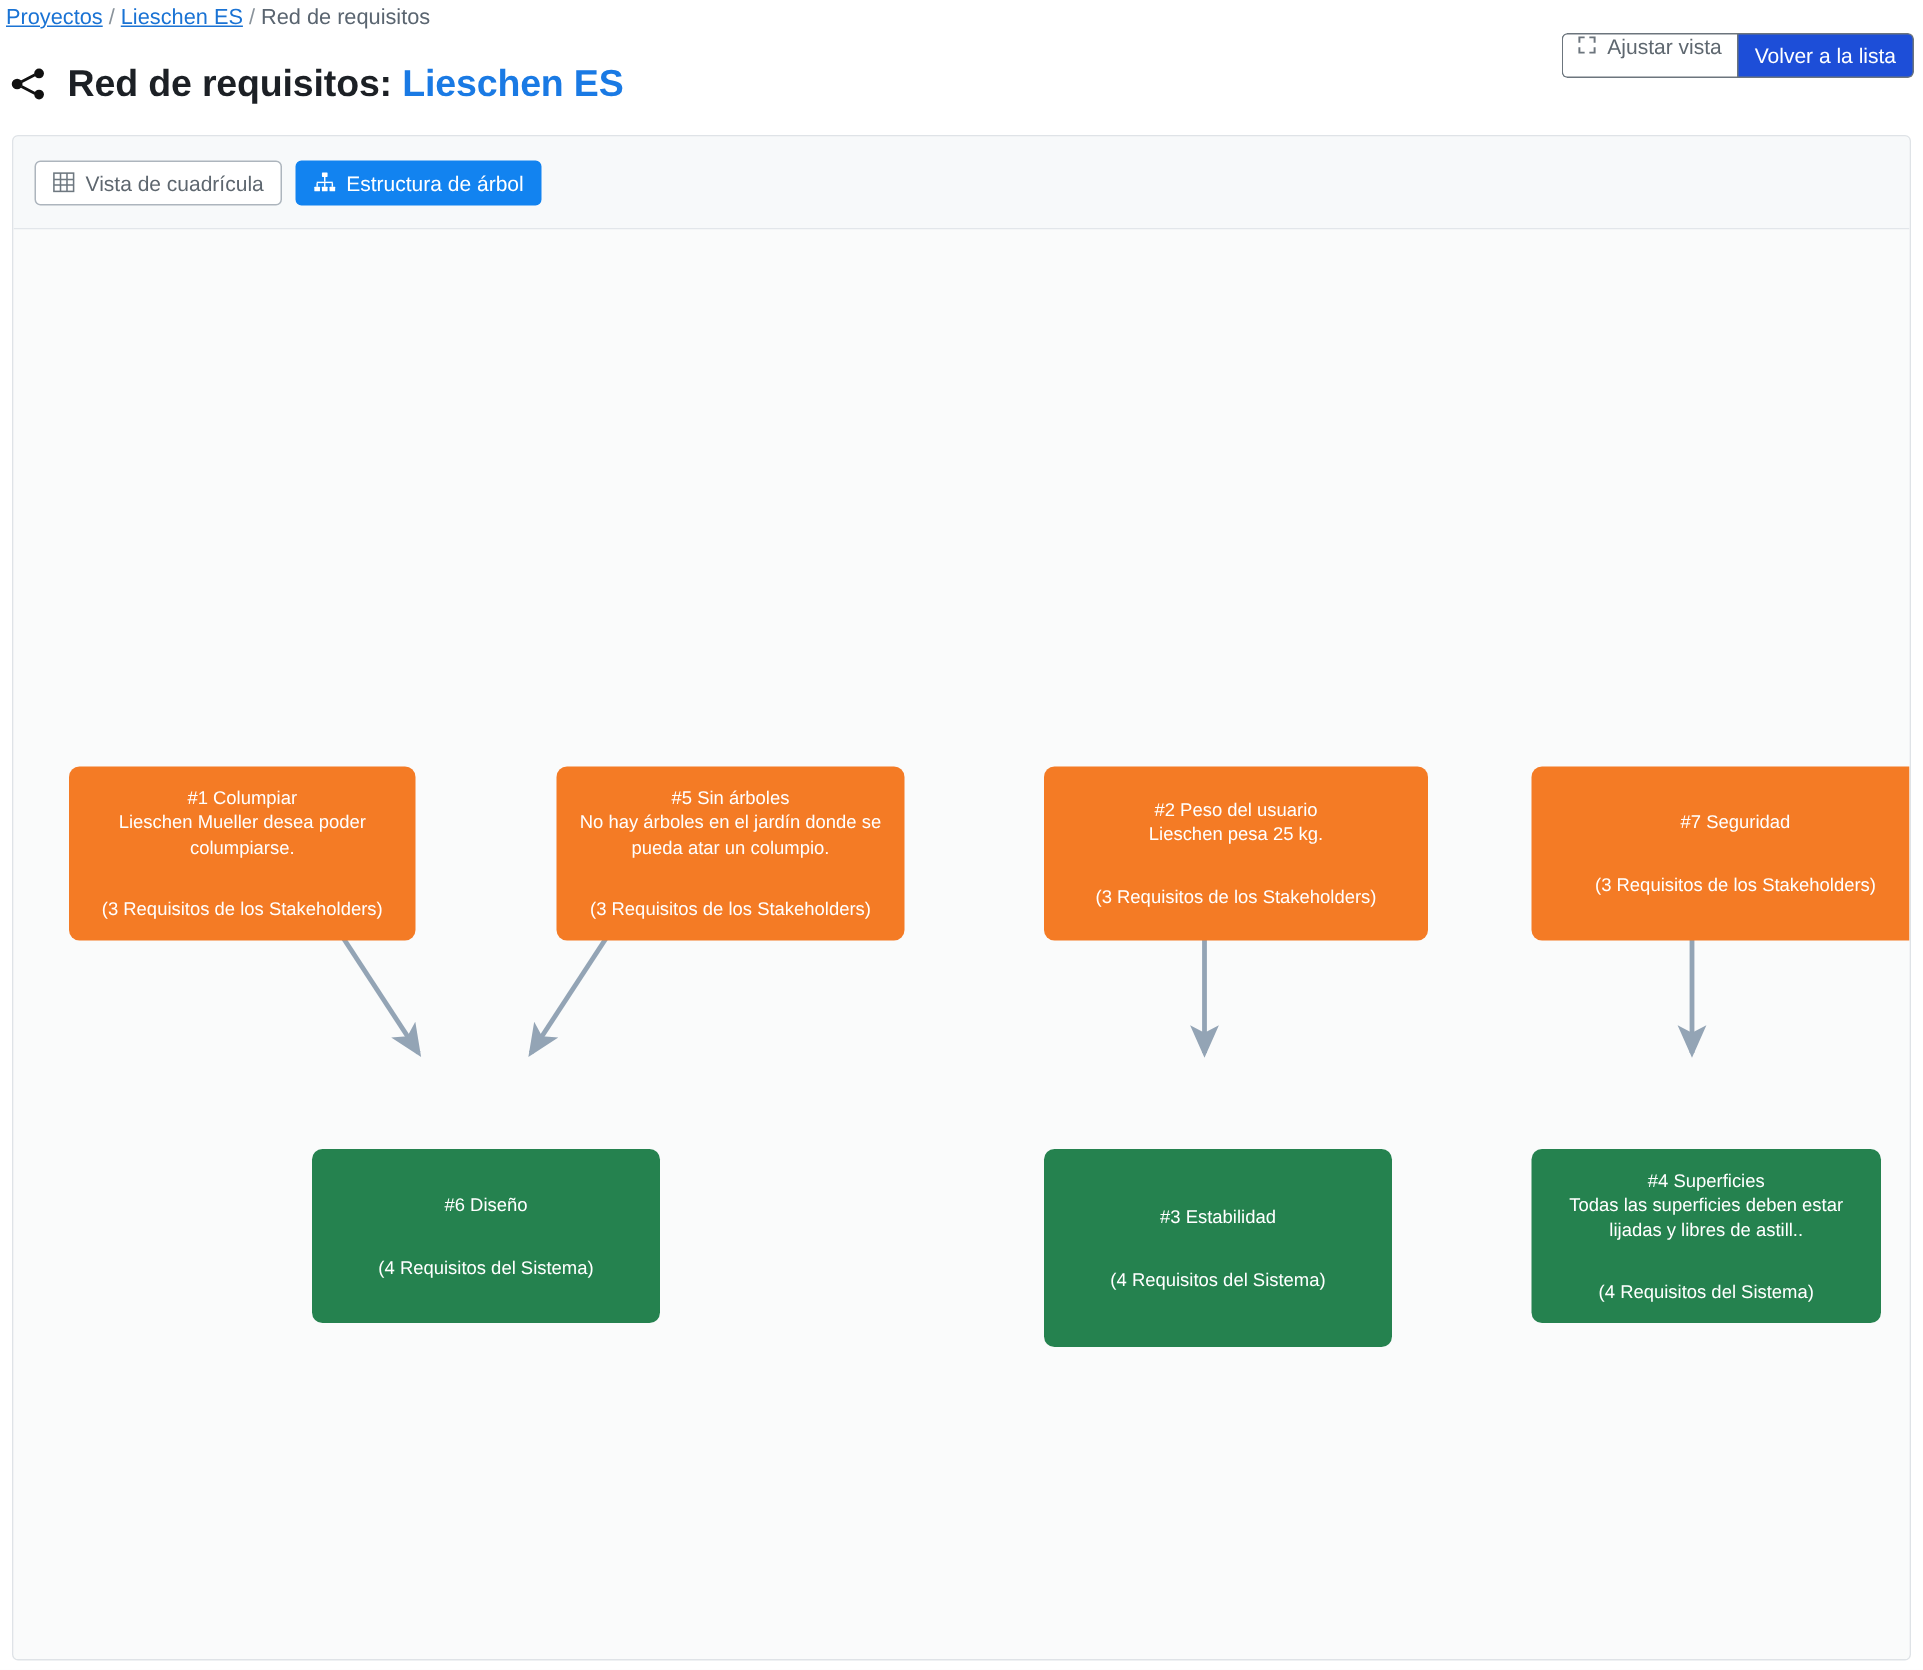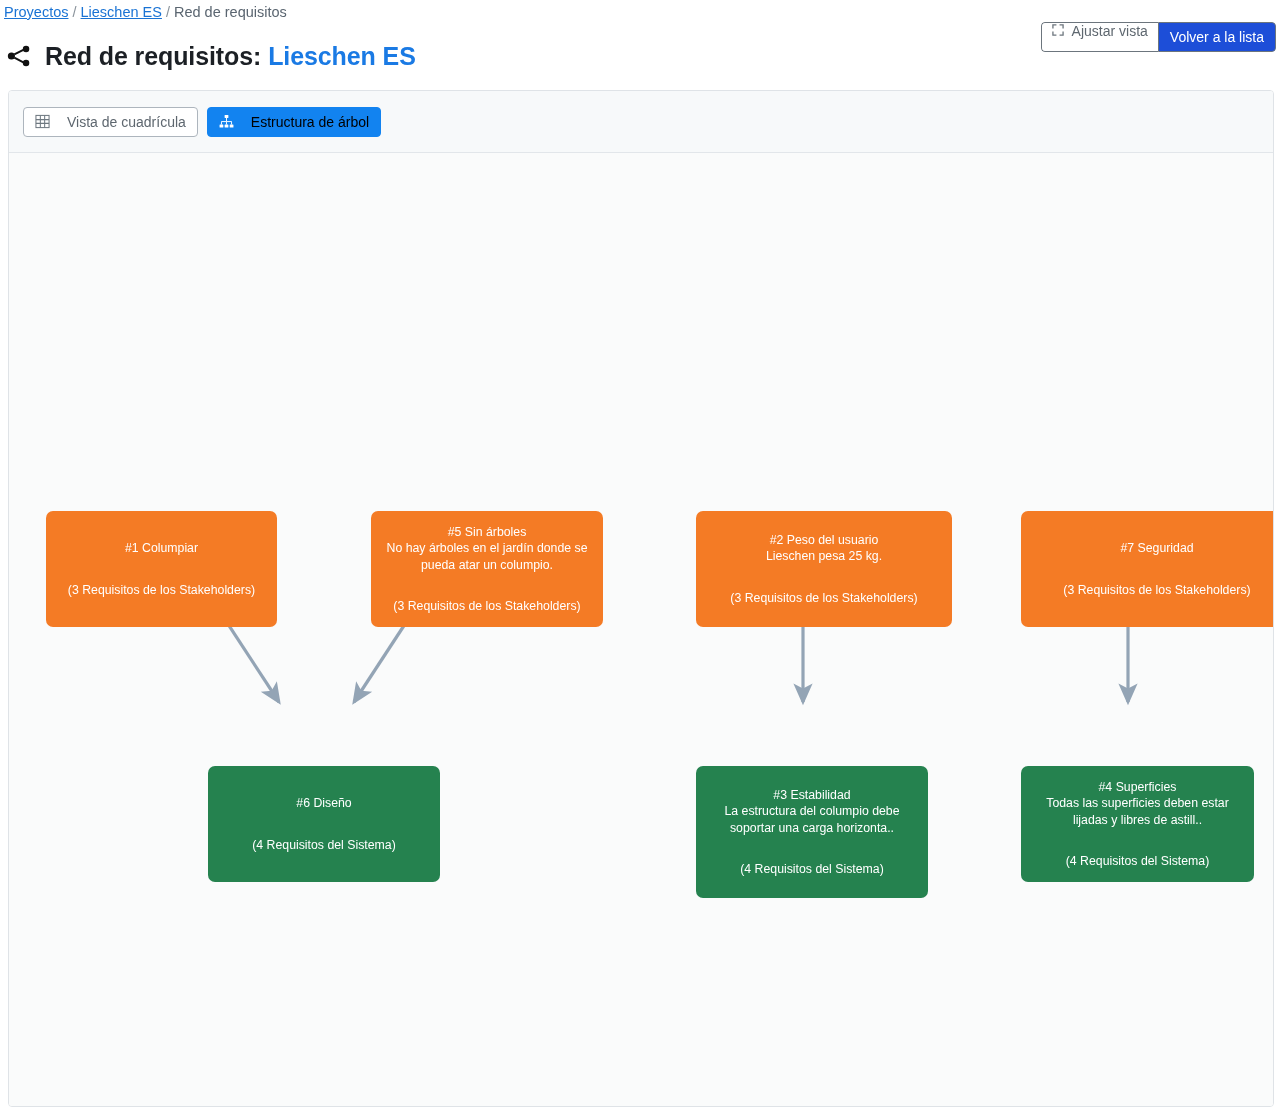--- a/index.html
+++ b/index.html
@@ -102,37 +102,37 @@
   .card-toolbar {
     height: 62px;
     background: #f7f9fa;
     border-bottom: 1px solid #e2e6ea;
     display: flex;
     align-items: center;
     padding-left: 14px;
     gap: 9px;
   }
   .tb-btn {
-    display: flex; align-items: center; gap: 17px;
+    display: flex; align-items: center; gap: 7px;
     height: 30px;
     font-size: 14px;
     border-radius: 4px;
     padding: 0 11px;
     cursor: pointer;
     white-space: nowrap;
   }
   .tb-btn.ghost {
     background: #ffffff;
     border: 1px solid #adb5bd;
     color: #5e676f;
   }
   .tb-btn.primary {
     background: #1283f0;
     border: 1px solid #1283f0;
-    color: #000000;
+    color: #ffffff;
     font-weight: normal;
   }
   .grid-icon, .tree-icon { width: 15px; height: 15px; display: block; }
 
   
   .canvas {
     position: relative;
     height: 954px;
     background: #fafbfb;
     overflow: hidden;
@@ -246,20 +246,21 @@
       <g id="edge-layer" stroke="#93a4b5" stroke-width="3.2" fill="none">
           <line x1="181" y1="413" x2="270" y2="549" marker-end="url(#ah)"></line>
           <line x1="434" y1="413" x2="345" y2="549" marker-end="url(#ah)"></line>
           <line x1="794" y1="413" x2="794" y2="549" marker-end="url(#ah)"></line>
           <line x1="1119" y1="413" x2="1119" y2="549" marker-end="url(#ah)"></line>
         </g>
     </svg>
     <div id="node-layer">
         <div class="node stake" style="left: 37px; top: 358px; width: 231px; height: 116px;">
           <div class="n-title">#1 Columpiar</div>
+          <div class="n-desc">Lieschen Mueller desea poder columpiarse.</div>
           <div class="n-count">(3 Requisitos de los Stakeholders)</div>
         </div>
         <div class="node stake" style="left: 362px; top: 358px; width: 232px; height: 116px;">
           <div class="n-title">#5 Sin árboles</div>
           <div class="n-desc">No hay árboles en el jardín donde se pueda atar un columpio.</div>
           <div class="n-count">(3 Requisitos de los Stakeholders)</div>
         </div>
         <div class="node stake" style="left: 687px; top: 358px; width: 256px; height: 116px;">
           <div class="n-title">#2 Peso del usuario</div>
           <div class="n-desc">Lieschen pesa 25 kg.</div>
@@ -268,21 +269,20 @@
         <div class="node stake" style="left: 1012px; top: 358px; width: 272px; height: 116px;">
           <div class="n-title">#7 Seguridad</div>
           <div class="n-count">(3 Requisitos de los Stakeholders)</div>
         </div>
         <div class="node system" style="left: 199px; top: 613px; width: 232px; height: 116px;">
           <div class="n-title">#6 Diseño</div>
           <div class="n-count">(4 Requisitos del Sistema)</div>
         </div>
         <div class="node system" style="left: 687px; top: 613px; width: 232px; height: 132px;">
           <div class="n-title">#3 Estabilidad</div>
-          <div class="n-desc">La estructura del columpio debe soportar una carga horizonta..</div>
           <div class="n-count">(4 Requisitos del Sistema)</div>
         </div>
         <div class="node system" style="left: 1012px; top: 613px; width: 233px; height: 116px;">
           <div class="n-title">#4 Superficies</div>
           <div class="n-desc">Todas las superficies deben estar lijadas y libres de astill..</div>
           <div class="n-count">(4 Requisitos del Sistema)</div>
         </div>
       </div>
   </div>
 

